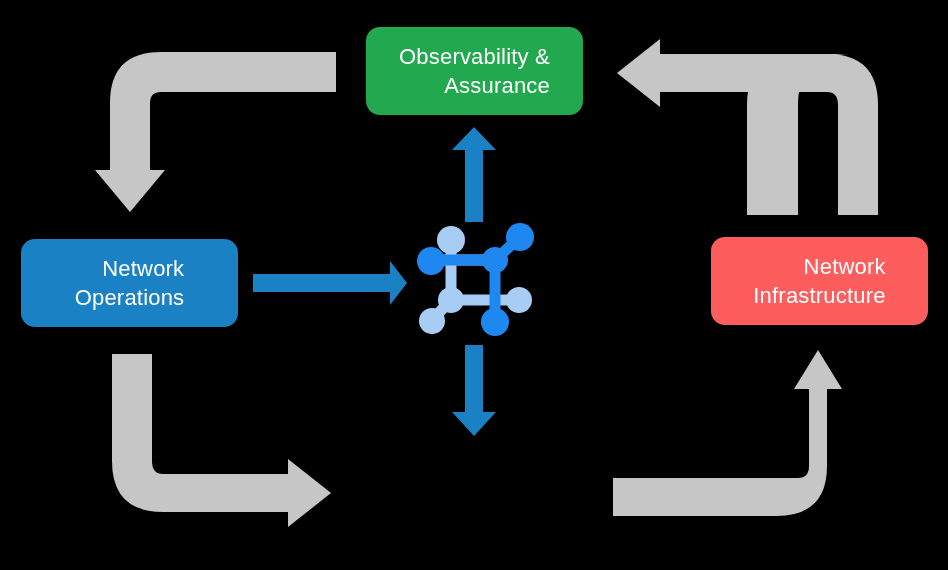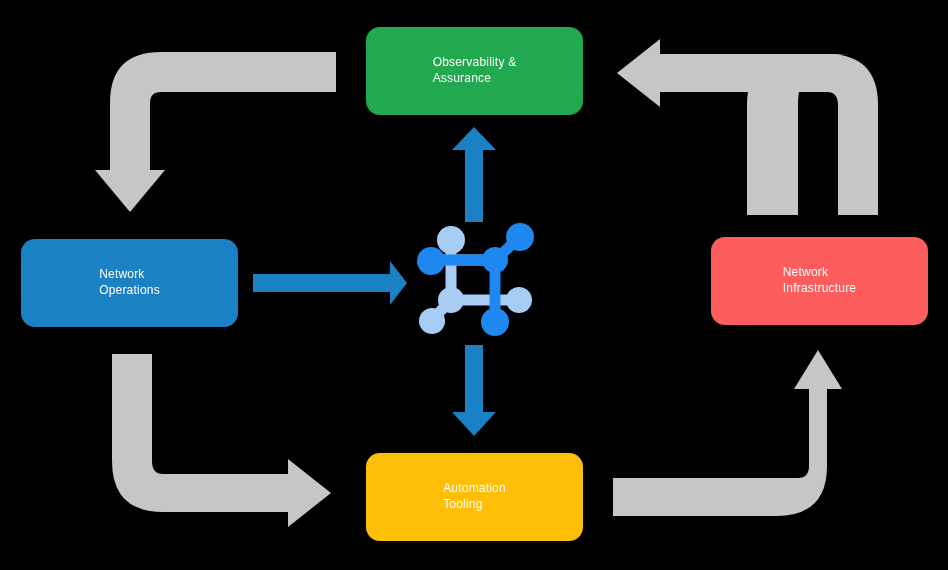--- a/index.html
+++ b/index.html
@@ -18,23 +18,23 @@
     width: 948px;
     height: 570px;
     background: #000000;
   }
   .node-box {
     position: absolute;
     border-radius: 14px;
     display: flex;
     align-items: center;
     justify-content: center;
-    text-align: left;
+    text-align: right;
     color: #ffffff;
-    font-size: 12px;
+    font-size: 22px;
     line-height: 1.32;
     font-weight: 400;
     letter-spacing: 0.2px;
     box-sizing: border-box;
     padding: 4px 4px;
     white-space: pre-line;
   }
   #box-observability {
     left: 366px;
     top: 27px;
@@ -187,16 +187,14 @@
 
   <div class="node-box" id="box-observability">Observability &amp;
 Assurance</div>
 
   <div class="node-box" id="box-network-operations">Network
 Operations</div>
 
   <div class="node-box" id="box-network-infrastructure">Network
 Infrastructure</div>
 
-  <div class="node-box" id="box-automation-tooling">Automation
-Tooling</div>
 
 </div>
 
 </body></html>

